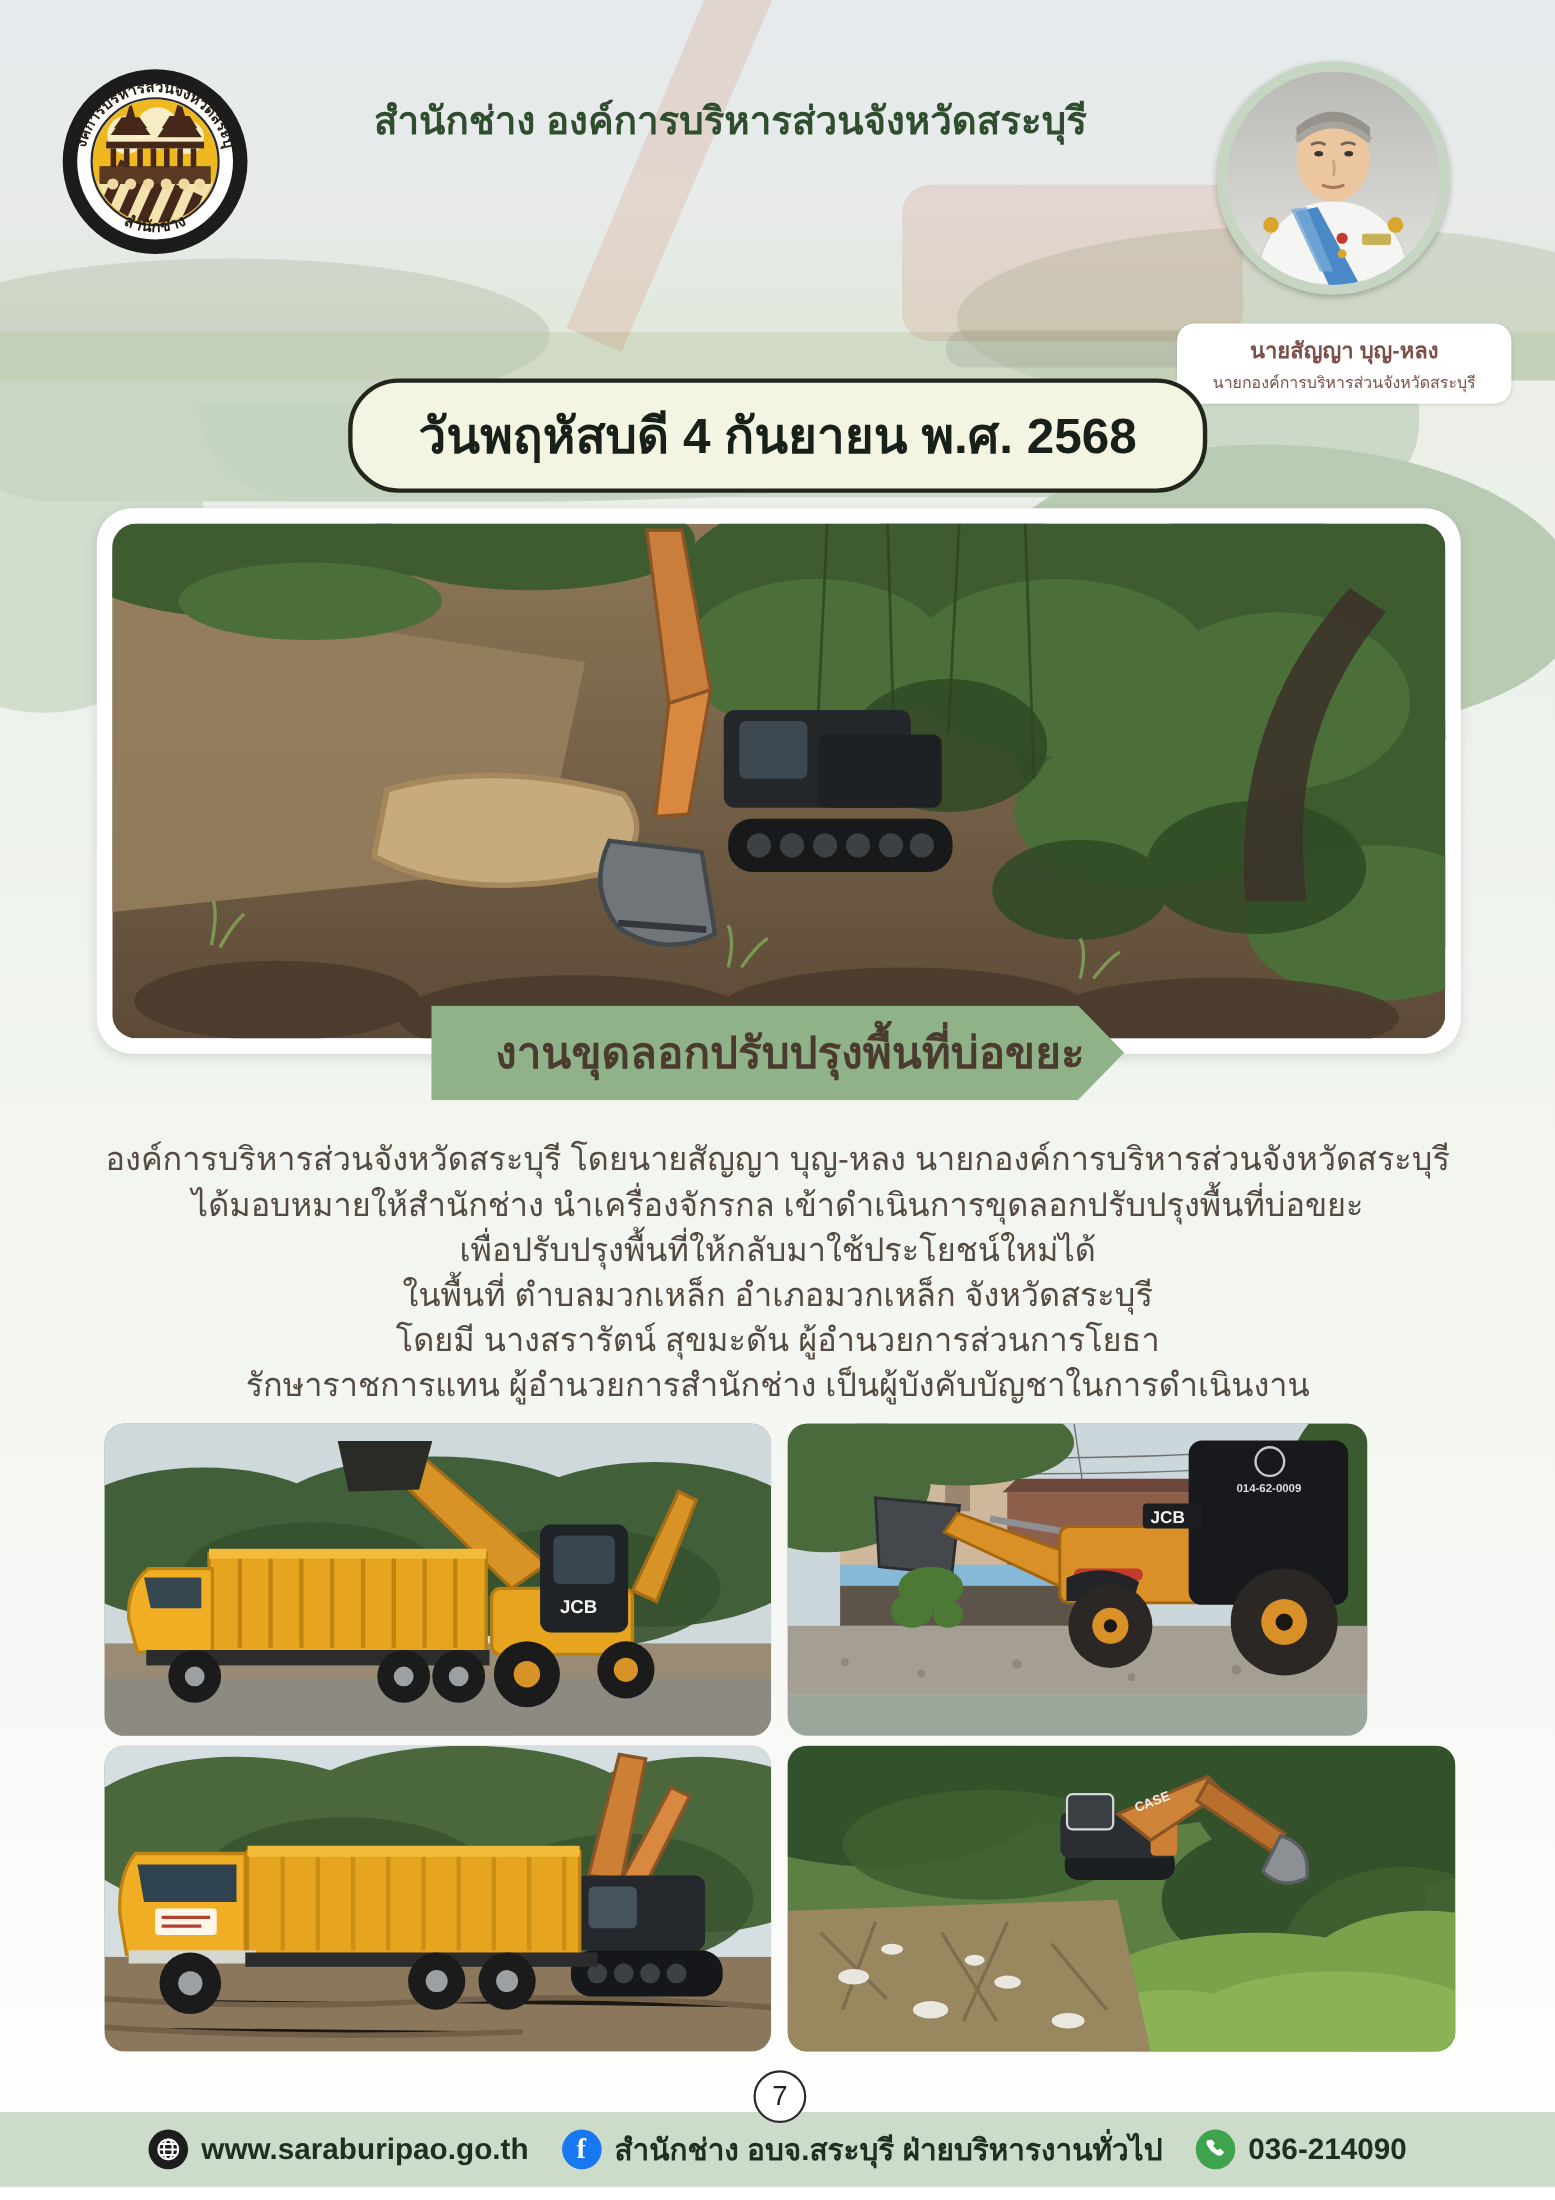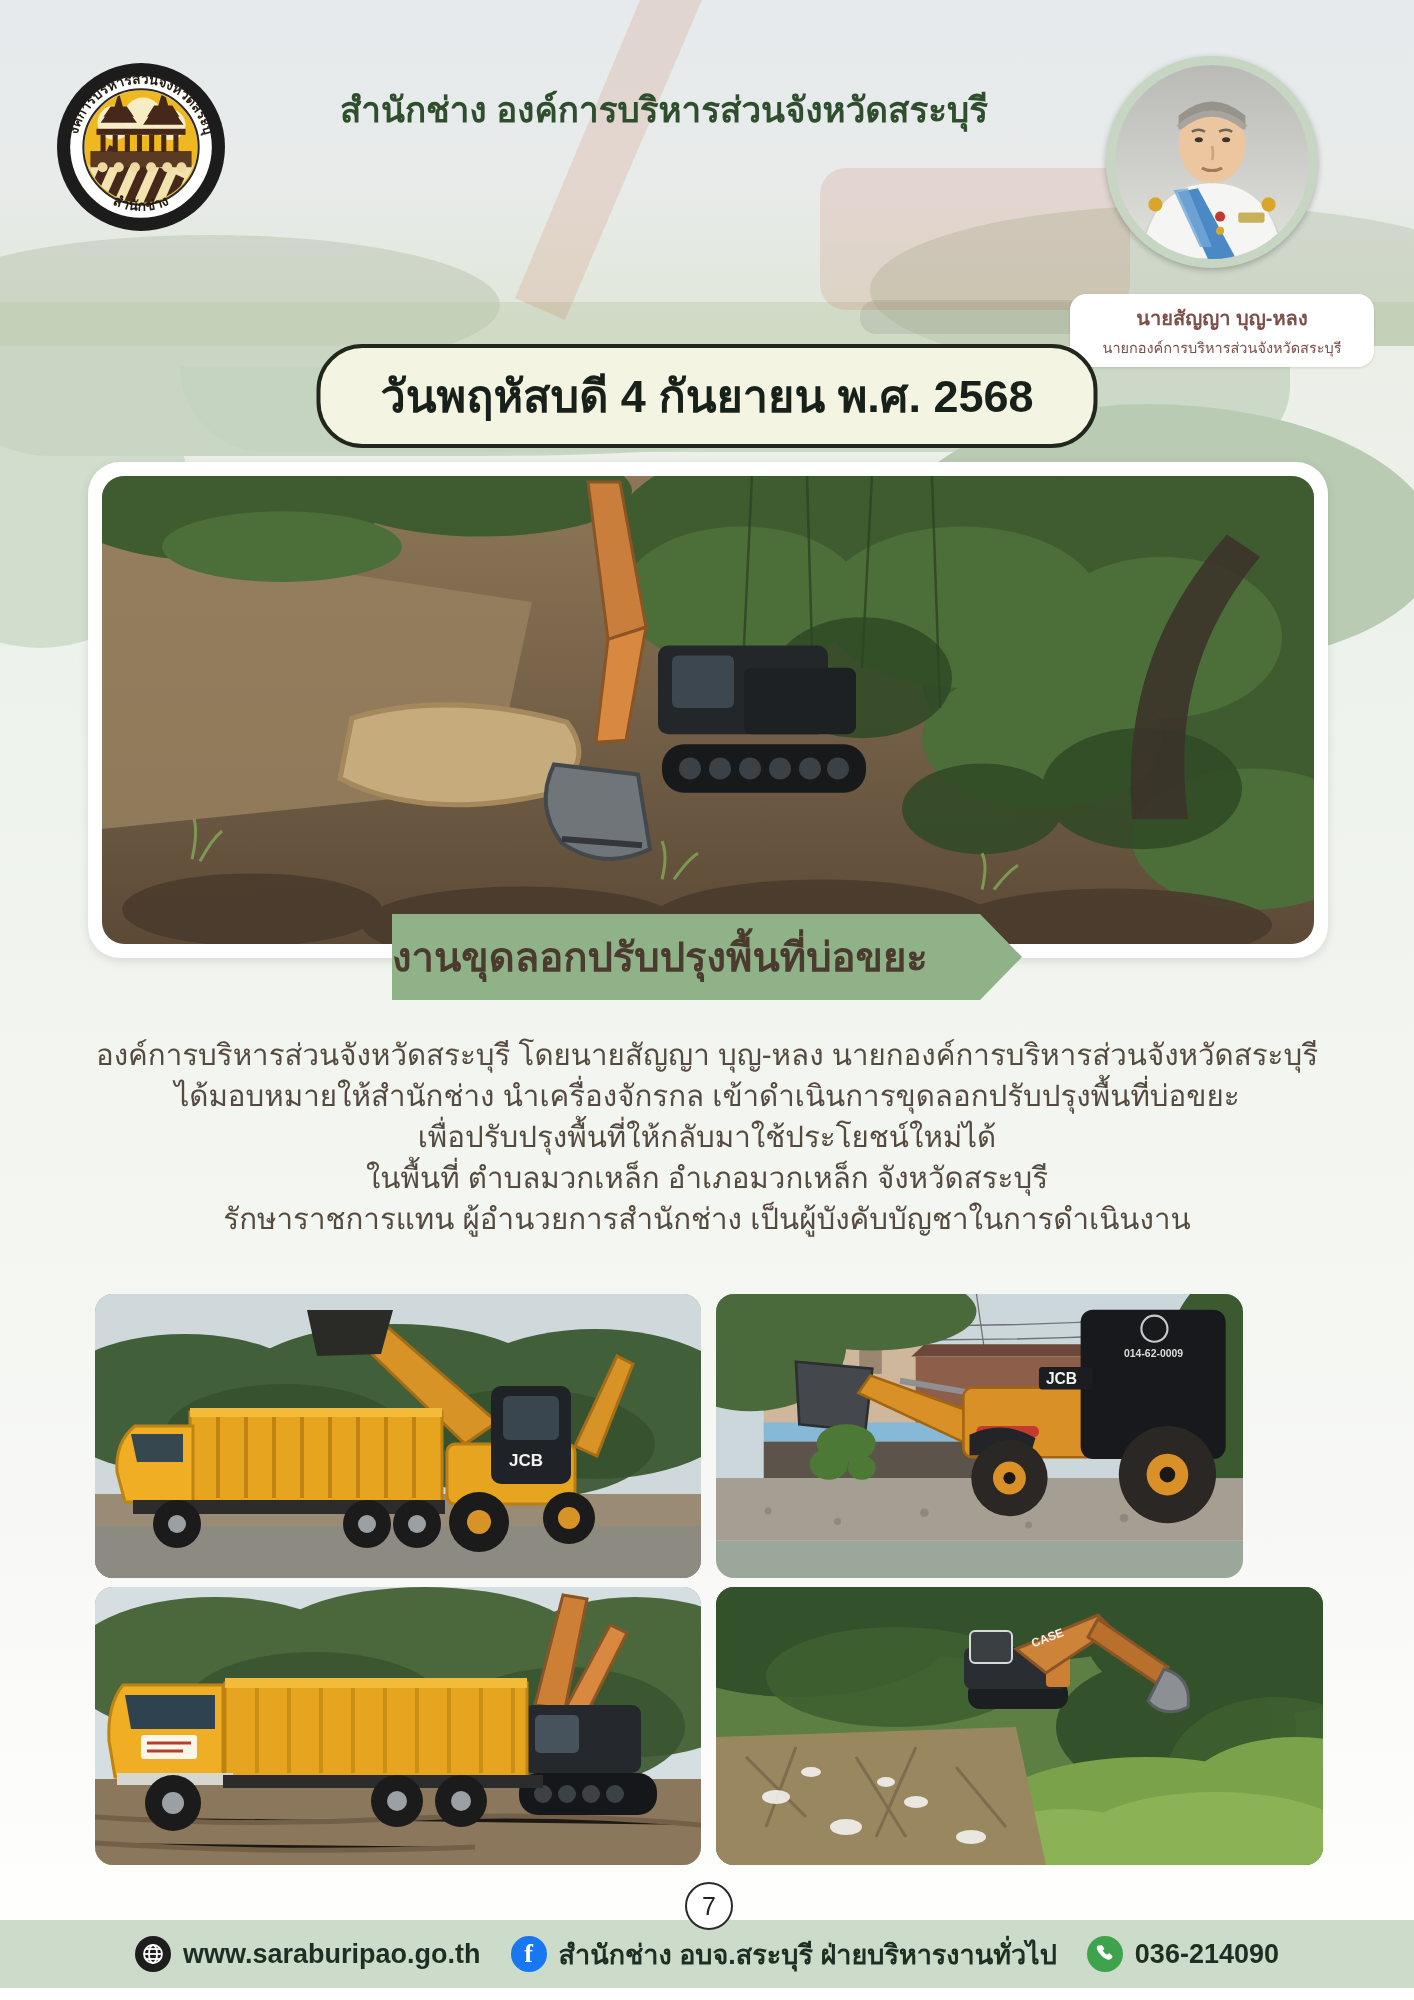--- a/index.html
+++ b/index.html
@@ -32,21 +32,21 @@
              background:#f3f4e2;border:4px solid #21271c;border-radius:46px;padding:12px 60px;
              font-size:45px;font-weight:700;color:#17211a;white-space:nowrap;}
   
   .main-photo{position:absolute;left:88px;top:462px;width:1240px;height:496px;background:#ffffff;
               border-radius:32px;padding:14px;box-sizing:border-box;z-index:3;box-shadow:0 3px 10px rgba(60,70,60,.15);}
   .main-photo .ph{width:100%;height:100%;border-radius:22px;overflow:hidden;}
   .ph svg{display:block;width:100%;height:100%;}
   
   .proj-banner{position:absolute;left:50%;transform:translateX(-50%);top:914px;width:630px;height:86px;z-index:5;
                background:#90b289;clip-path:polygon(0 0,calc(100% - 42px) 0,100% 50%,calc(100% - 42px) 100%,0 100%);
-               display:flex;align-items:center;justify-content:flex-start;padding-right:36px;box-sizing:border-box;}
+               display:flex;align-items:center;justify-content:flex-end;padding-right:36px;box-sizing:border-box;}
   .proj-banner span{font-size:40px;font-weight:700;color:#4b3a2e;}
   
   .body-text{position:absolute;left:70px;top:1034px;width:1274px;text-align:center;z-index:2;}
   .body-text div{font-size:29.5px;line-height:41px;color:#554a40;font-weight:500;}
   
   .grid-photo{position:absolute;border-radius:18px;overflow:hidden;z-index:2;background:#9aa79a;}
   .gp1{left:95px;top:1294px;width:606px;height:284px;}
   .gp2{left:716px;top:1294px;width:527px;height:284px;}
   .gp3{left:95px;top:1587px;width:606px;height:278px;}
   .gp4{left:716px;top:1587px;width:607px;height:278px;}
@@ -253,20 +253,21 @@
 
   <div class="proj-banner">
     <span>งานขุดลอกปรับปรุงพื้นที่บ่อขยะ</span>
   </div>
 
   <div class="body-text">
     <div>องค์การบริหารส่วนจังหวัดสระบุรี โดยนายสัญญา บุญ-หลง นายกองค์การบริหารส่วนจังหวัดสระบุรี</div>
     <div>ได้มอบหมายให้สำนักช่าง นำเครื่องจักรกล เข้าดำเนินการขุดลอกปรับปรุงพื้นที่บ่อขยะ</div>
     <div>เพื่อปรับปรุงพื้นที่ให้กลับมาใช้ประโยชน์ใหม่ได้</div>
     <div>ในพื้นที่ ตำบลมวกเหล็ก อำเภอมวกเหล็ก จังหวัดสระบุรี</div>
+    <div>โดยมี นางสรารัตน์ สุขมะดัน ผู้อำนวยการส่วนการโยธา</div>
     <div>รักษาราชการแทน ผู้อำนวยการสำนักช่าง เป็นผู้บังคับบัญชาในการดำเนินงาน</div>
   </div>
 
   <div class="grid-photo gp1">
     <svg viewBox="0 0 606 284" preserveAspectRatio="none">
       <rect width="606" height="284" fill="#cfd9dc"></rect>
       <g fill="#41603a">
           <ellipse cx="90" cy="110" rx="140" ry="70"></ellipse>
           <ellipse cx="300" cy="95" rx="160" ry="65"></ellipse>
           <ellipse cx="500" cy="110" rx="150" ry="75"></ellipse>

